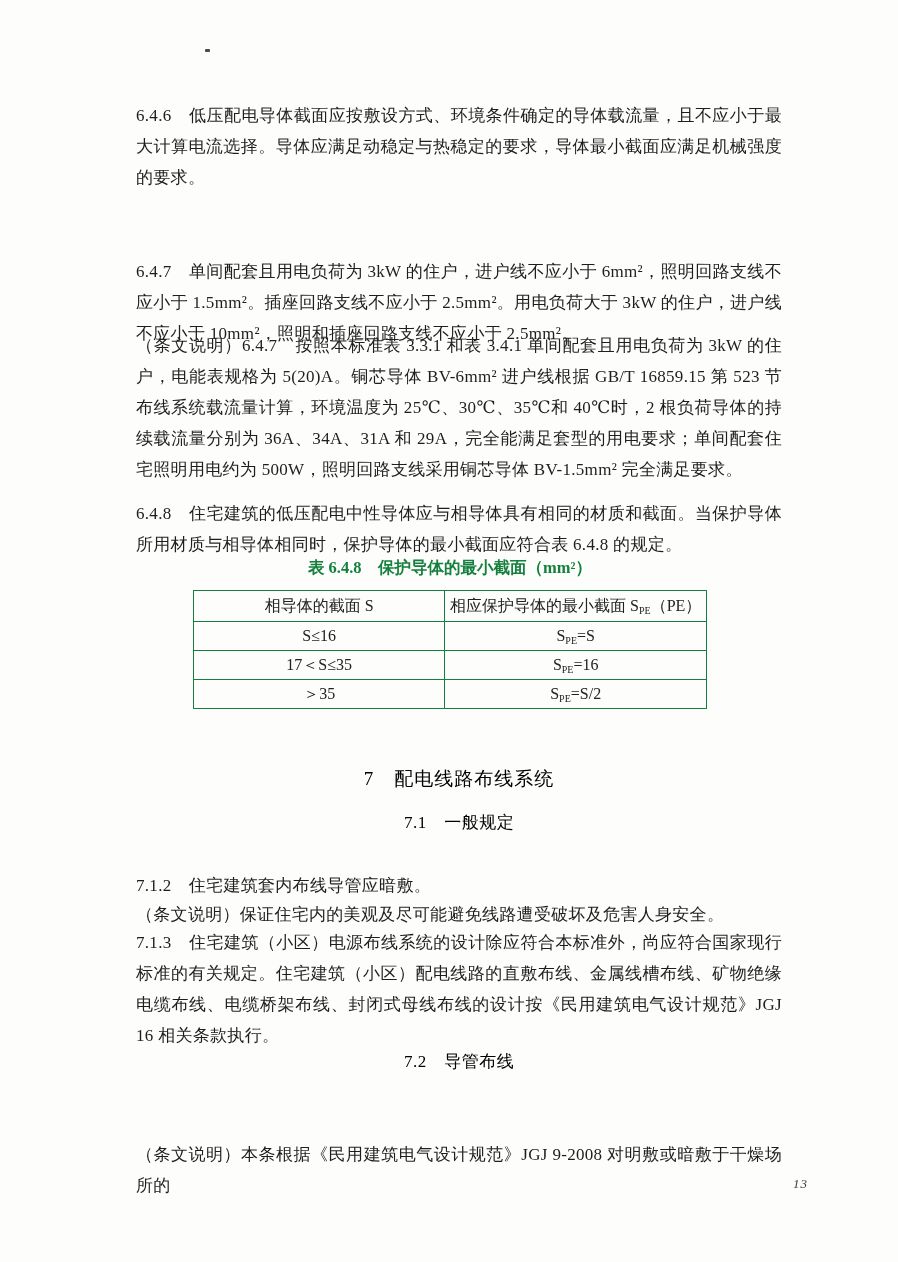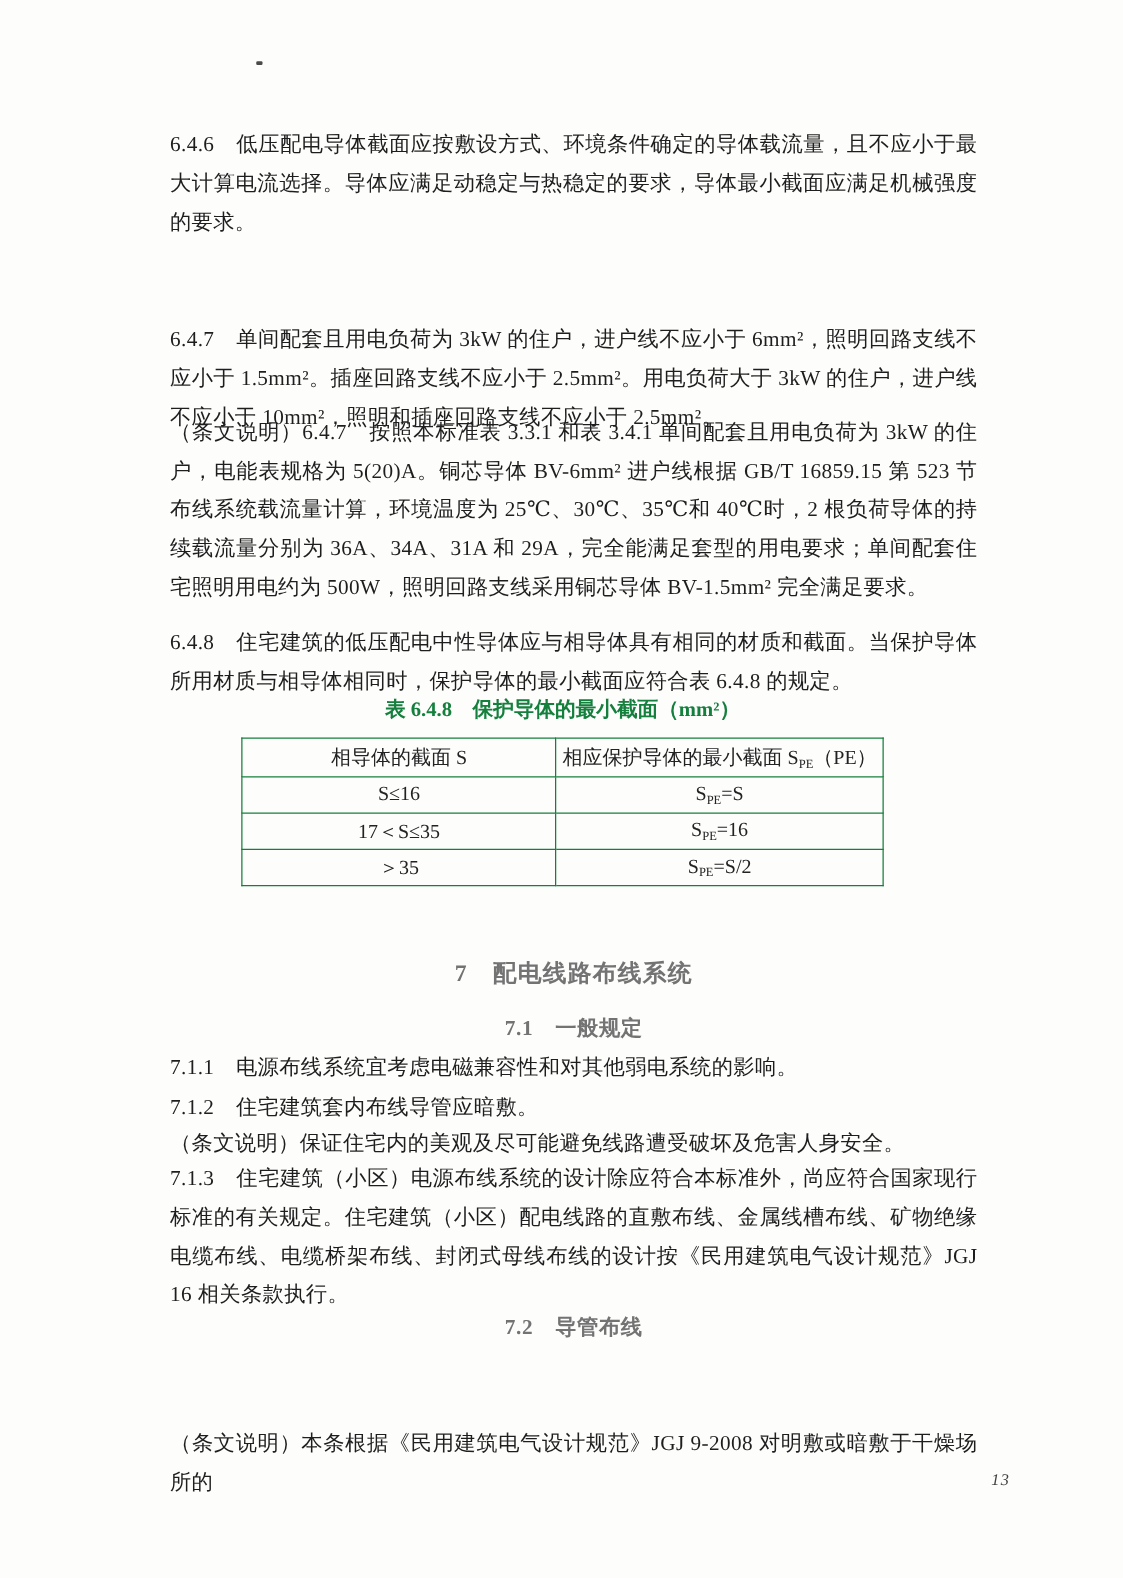--- a/index.html
+++ b/index.html
@@ -21,22 +21,22 @@
     font-size: 17px;
     line-height: 31px;
     text-align: justify;
     letter-spacing: 0.3px;
   }
   .heading {
     position: absolute;
     left: 136px;
     width: 646px;
     text-align: center;
-    font-weight: bold;
-    color: #737373;
+    font-weight: normal;
+    color: #000000;
   }
   .h-chapter { font-size: 19px; letter-spacing: 1px; }
   .h-section { font-size: 17px; letter-spacing: 0.5px; }
   .table-title {
     position: absolute;
     left: 193px;
     width: 514px;
     text-align: center;
     font-size: 16.5px;
     font-weight: bold;
@@ -124,21 +124,20 @@
       <tr>
         <td>＞35</td>
         <td><span>S</span><sub class="pe">PE</sub><span>=S/2</span></td>
       </tr>
     </tbody>
   </table>
 
   <h1 class="heading h-chapter" style="top:766px">7　配电线路布线系统</h1>
   <h2 class="heading h-section" style="top:811px">7.1　一般规定</h2>
 
-  <p class="para" style="top:838px">7.1.1　电源布线系统宜考虑电磁兼容性和对其他弱电系统的影响。</p>
   <p class="para" style="top:870px">7.1.2　住宅建筑套内布线导管应暗敷。</p>
   <p class="para" style="top:899px">（条文说明）保证住宅内的美观及尽可能避免线路遭受破坏及危害人身安全。</p>
   <p class="para" style="top:927px">7.1.3　住宅建筑（小区）电源布线系统的设计除应符合本标准外，尚应符合国家现行标准的有关规定。住宅建筑（小区）配电线路的直敷布线、金属线槽布线、矿物绝缘电缆布线、电缆桥架布线、封闭式母线布线的设计按《民用建筑电气设计规范》JGJ 16 相关条款执行。</p>
 
   <h2 class="heading h-section" style="top:1050px">7.2　导管布线</h2>
 
   <p class="para" style="top:1139px">（条文说明）本条根据《民用建筑电气设计规范》JGJ 9-2008 对明敷或暗敷于干燥场所的</p>
 
   <div class="page-number">13</div>
 

